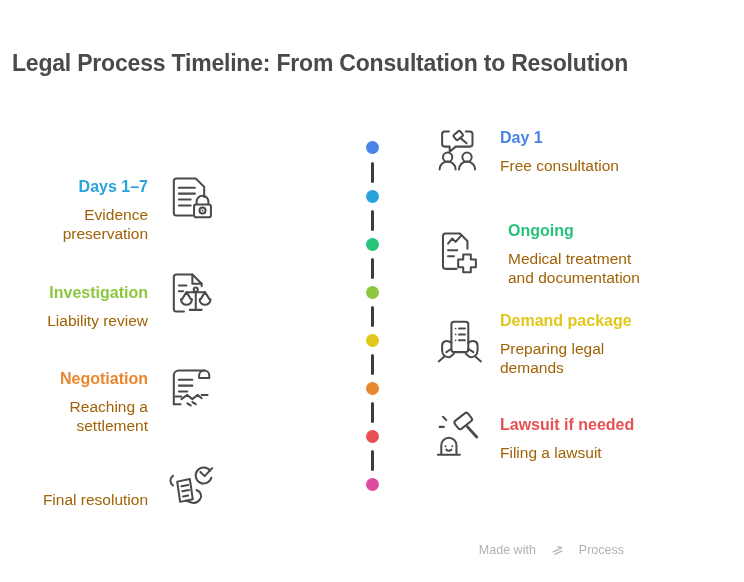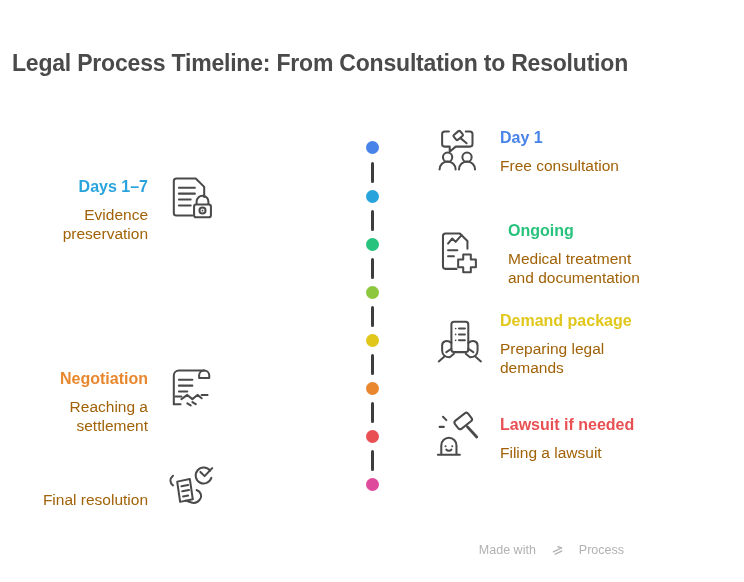--- a/index.html
+++ b/index.html
@@ -61,20 +61,38 @@
         <path d="M36 54 H17 a3 3 0 0 1 -3 -3 V13 a3 3 0 0 1 3 -3 h23 l10 10 v12"></path>
         <path d="M20 21 h19 M20 28 h19 M20 35 h14 M20 42 h14"></path>
         <path d="M41 41 v-3.5 a7 7 0 0 1 14 0 V41"></path>
         <rect x="38" y="41" width="20" height="15" rx="2.5" fill="#fff"></rect>
         <circle cx="48" cy="48" r="3.6"></circle>
         <circle cx="48" cy="48" r="1.1" fill="#4a4a4a" stroke="none"></circle>
       </svg>
     </div>
   </div>
 
+  <div class="row left" style="top:264px">
+    <div class="txt">
+      <div class="heading" style="color: rgb(141, 198, 63);">Investigation</div>
+      <div class="sub">Liability review</div>
+    </div>
+    <div class="icon-box">
+      <svg width="54" height="54" viewBox="0 0 64 64" fill="none" stroke="#4a4a4a" stroke-width="2.4" stroke-linecap="round" stroke-linejoin="round">
+        <path d="M26 54 H17 a3 3 0 0 1 -3 -3 V13 a3 3 0 0 1 3 -3 h19 l11 11 v3"></path>
+        <path d="M36 10 v11 h11"></path>
+        <path d="M20 23 h9 M20 30 h5"></path>
+        <circle cx="40" cy="28" r="2.4" fill="#fff"></circle>
+        <path d="M40 31 V52 M33 52 h14"></path>
+        <path d="M29 31 H51"></path>
+        <path d="M29 31 l-5 8 M29 31 l5 8 M22.5 39.5 a6.5 6.5 0 0 0 13 0"></path>
+        <path d="M51 31 l-5 8 M51 31 l5 8 M44.5 39.5 a6.5 6.5 0 0 0 13 0"></path>
+      </svg>
+    </div>
+  </div>
 
   <div class="row left" style="top:360px">
     <div class="txt">
       <div class="heading" style="color: rgb(232, 135, 46);">Negotiation</div>
       <div class="sub">Reaching a settlement</div>
     </div>
     <div class="icon-box">
       <svg width="54" height="54" viewBox="0 0 64 64" fill="none" stroke="#4a4a4a" stroke-width="2.4" stroke-linecap="round" stroke-linejoin="round">
         <path d="M14 50 V16 a6 6 0 0 1 6 -6 h30"></path>
         <path d="M50 10 a6 6 0 0 1 6 6 v3 H44 v-3 a6 6 0 0 1 6 -6"></path>

